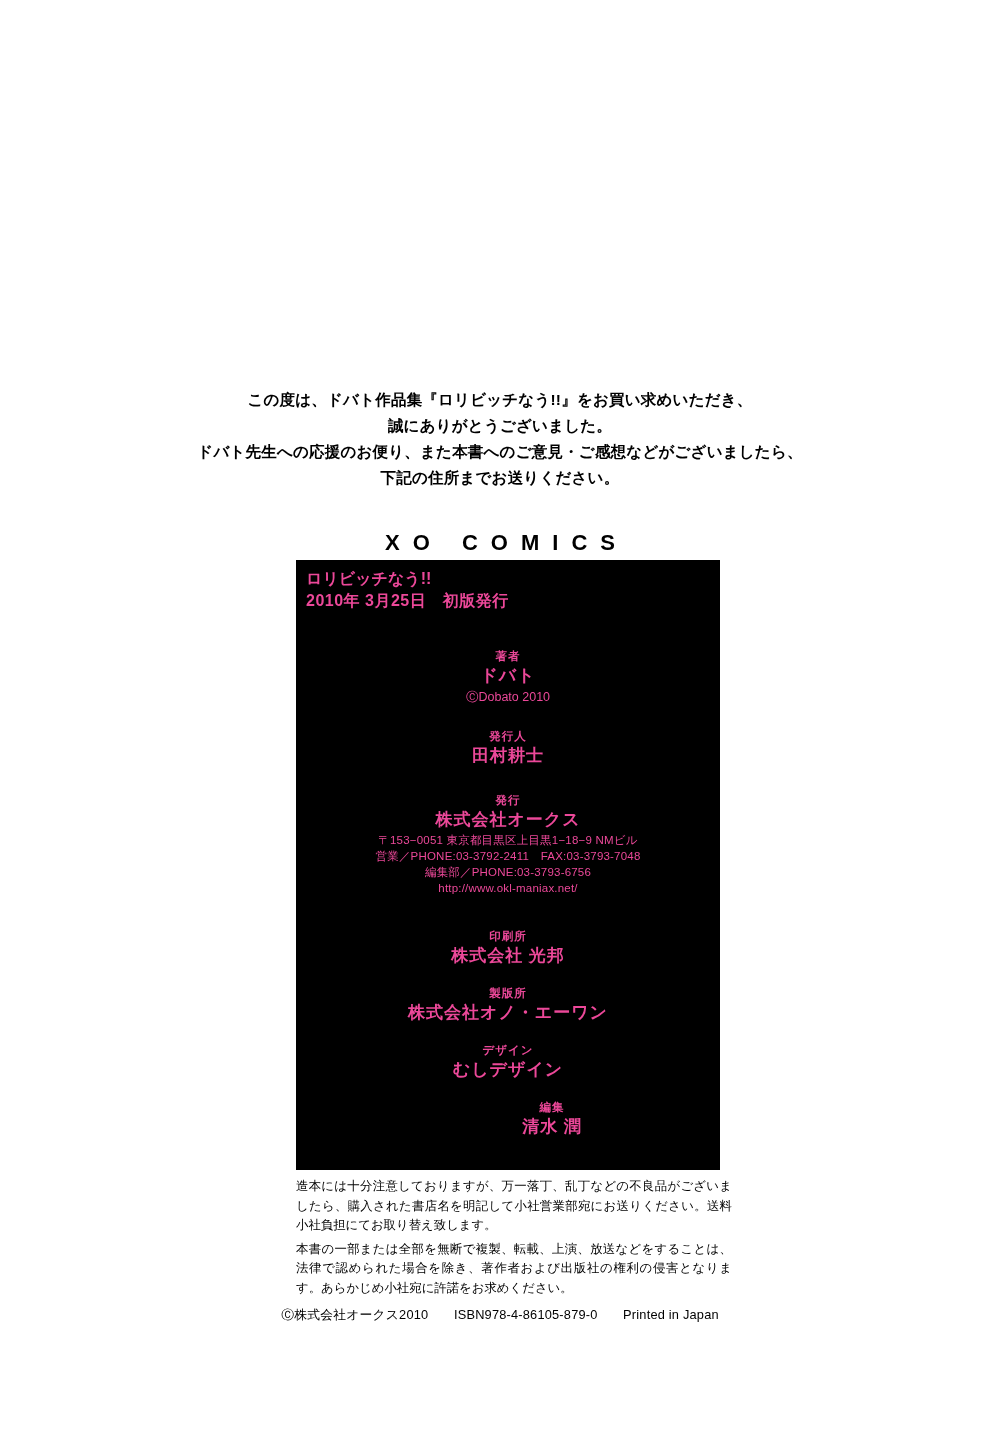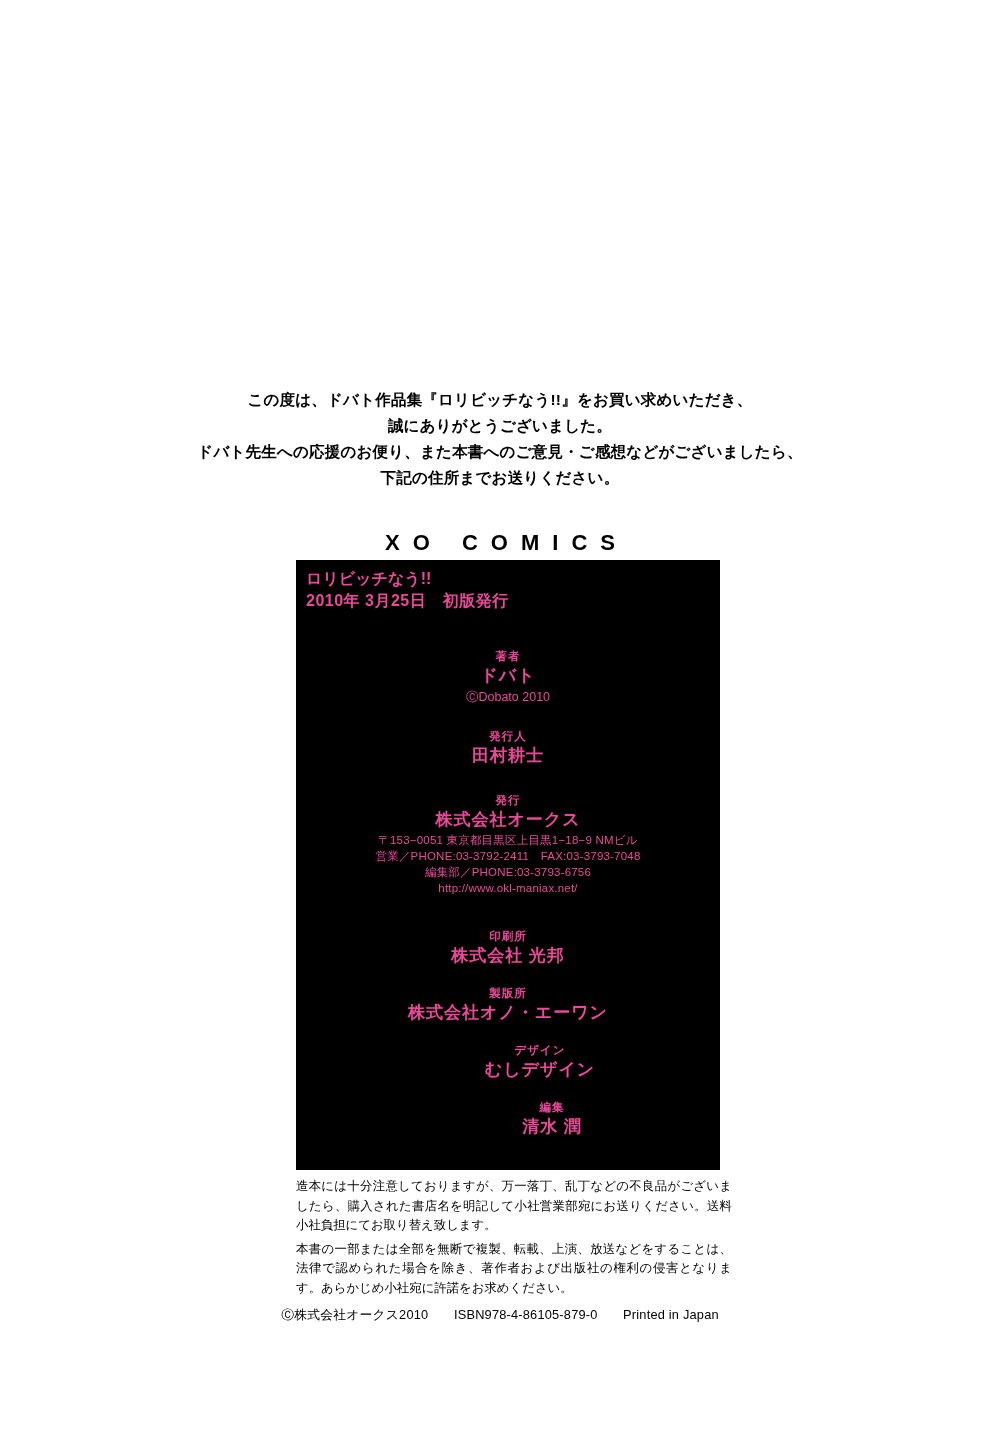--- a/index.html
+++ b/index.html
@@ -99,21 +99,21 @@
   .copy-line {
     font-size: 12.5px;
     line-height: 18px;
   }
 
   .blk-author   { position: absolute; left: 0; top: 88px; }
   .blk-pub      { position: absolute; left: 0; top: 168px; }
   .blk-issuer   { position: absolute; left: 0; top: 232px; }
   .blk-print    { position: absolute; left: 0; top: 368px; }
   .blk-plate    { position: absolute; left: 0; top: 425px; }
-  .blk-design   { position: absolute; left: 0; top: 482px; padding-left: 32px; }
+  .blk-design   { position: absolute; left: 0; top: 482px; }
   .blk-edit     { position: absolute; left: 0; top: 539px; padding-left: 44px; }
 
   
   .notes {
     position: absolute;
     left: 296px;
     top: 1134px;
     width: 436px;
     font-size: 12.4px;
     line-height: 19.5px;

